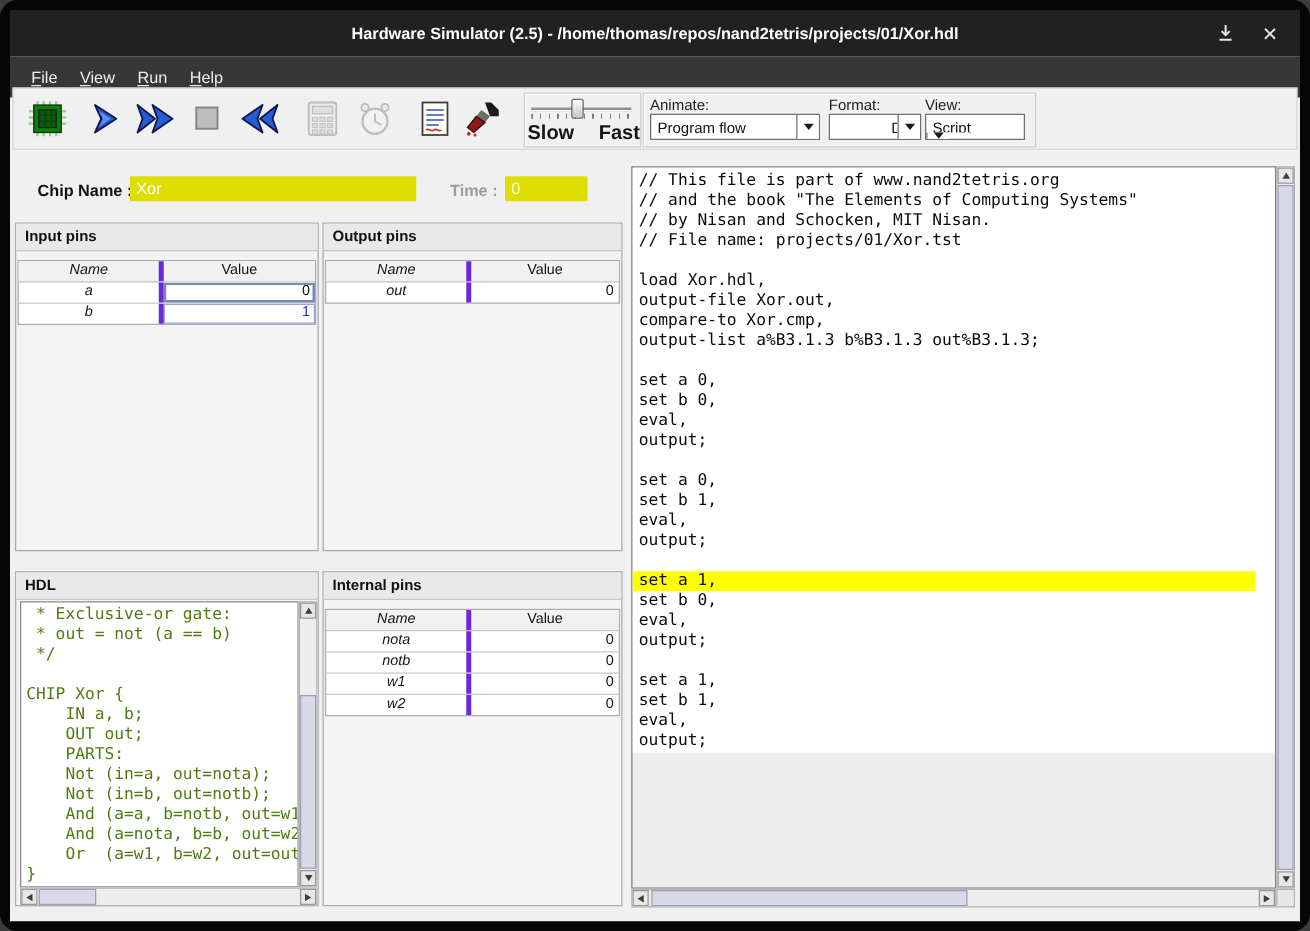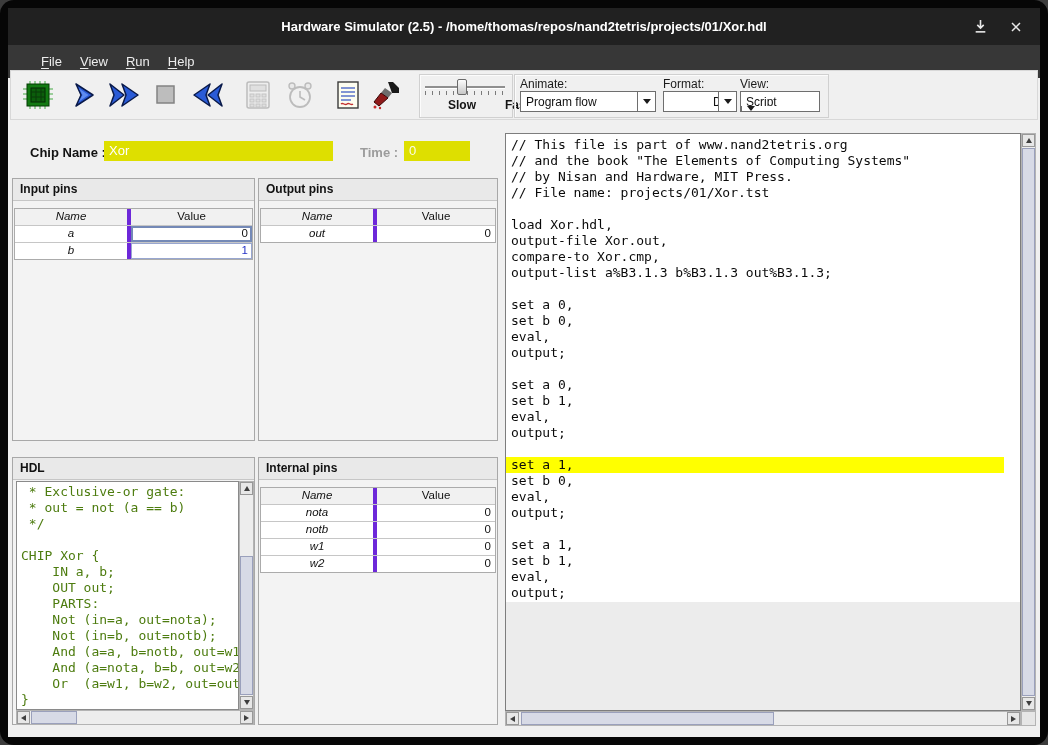--- a/index.html
+++ b/index.html
@@ -7,32 +7,32 @@
   .frame{position:relative;width:1048px;height:745px;background:#060606;overflow:hidden;border-radius:14px;}
   .win{position:absolute;left:8px;top:8px;width:1032px;height:729px;background:#F0F0F0;}
 
   
   .titlebar{position:absolute;left:0;top:0;width:1032px;height:37px;background:#212121;display:flex;align-items:center;justify-content:center;}
   .title-text{color:#FFFFFF;font-size:13px;font-weight:bold;}
   .tb-icons{position:absolute;right:16px;top:0;height:37px;display:flex;align-items:center;gap:20px;}
   .tb-icon{width:16px;height:16px;display:flex;align-items:center;justify-content:center;cursor:pointer;}
 
   
-  .menubar{position:absolute;left:0;top:37px;width:1032px;height:33px;background:#373737;display:flex;align-items:center;padding-left:24px;box-sizing:border-box;}
+  .menubar{position:absolute;left:0;top:37px;width:1032px;height:33px;background:#373737;display:flex;align-items:center;padding-left:8px;box-sizing:border-box;}
   .menu-item{color:#EDEDED;font-size:13px;padding:0 9px;height:23px;line-height:23px;cursor:default;}
   .mnemonic{text-decoration:underline;text-underline-offset:2px;}
 
   
   .toolbar{position:absolute;left:2px;top:62px;width:1028px;height:50px;background:#F0F0F0;border:1px solid #D8D8D8;box-sizing:border-box;}
   .tool-btn{position:absolute;top:6px;width:38px;height:38px;border:none;background:transparent;display:flex;align-items:center;justify-content:center;padding:0;}
   .group-box{position:absolute;border:1px solid #D0D0D0;box-shadow:inset 1px 1px 0 #FCFCFC;}
   .slider-track{position:absolute;height:2px;background:#8F8F8F;border-bottom:1px solid #FFFFFF;}
   .slider-ticks{position:absolute;height:4px;background:repeating-linear-gradient(90deg,#7A7A7A 0,#7A7A7A 1px,transparent 1px,transparent 7px);}
   .slider-thumb{position:absolute;width:10px;height:16px;background:linear-gradient(#FCFCFC,#C7C7C7);border:1px solid #6A6A6A;border-radius:2px;box-sizing:border-box;}
-  .slider-label{position:absolute;font-size:12px;font-weight:bold;color:#141414;margin-left:26px;}
+  .slider-label{position:absolute;font-size:16px;font-weight:bold;color:#141414;}
   .combo-label{position:absolute;font-size:12px;color:#1B1B1B;}
   .combo{position:absolute;display:flex;background:#FFFFFF;border:1px solid #6E6E6E;height:21px;box-sizing:border-box;cursor:default;}
   .combo-text{flex:1;font-size:12px;color:#111;padding:3px 5px;white-space:nowrap;overflow:hidden;}
   .combo-btn{width:17px;border-left:1px solid #6E6E6E;display:flex;align-items:center;justify-content:center;background:#FFFFFF;}
   .tri-down{width:0;height:0;border-left:4px solid transparent;border-right:4px solid transparent;border-top:5px solid #1B1B1B;}
 
   
   .chip-label{position:absolute;font-size:13px;font-weight:bold;color:#121212;}
   .yellow-field{position:absolute;height:20px;background:#DEDF00;color:#FFFFFF;font-size:13px;line-height:20px;padding-left:5px;box-sizing:border-box;}
   .time-label{position:absolute;font-size:13px;font-weight:bold;color:#9C9C9C;}
@@ -348,21 +348,21 @@
             <div class="pcell cname">w2</div>
             <div class="pcell cvalue">0</div>
           </div>
         </div>
     </div>
 
     <div class="script-panel">
       <div class="script-lines">
           <div class="script-line">// This file is part of www.nand2tetris.org</div>
           <div class="script-line">// and the book "The Elements of Computing Systems"</div>
-          <div class="script-line">// by Nisan and Hardware, MIT Press.</div>
+          <div class="script-line">// by Nisan and Schocken, MIT Nisan.</div>
           <div class="script-line">// File name: projects/01/Xor.tst</div>
           <div class="script-line"></div>
           <div class="script-line">load Xor.hdl,</div>
           <div class="script-line">output-file Xor.out,</div>
           <div class="script-line">compare-to Xor.cmp,</div>
           <div class="script-line">output-list a%B3.1.3 b%B3.1.3 out%B3.1.3;</div>
           <div class="script-line"></div>
           <div class="script-line">set a 0,</div>
           <div class="script-line">set b 0,</div>
           <div class="script-line">eval,</div>

